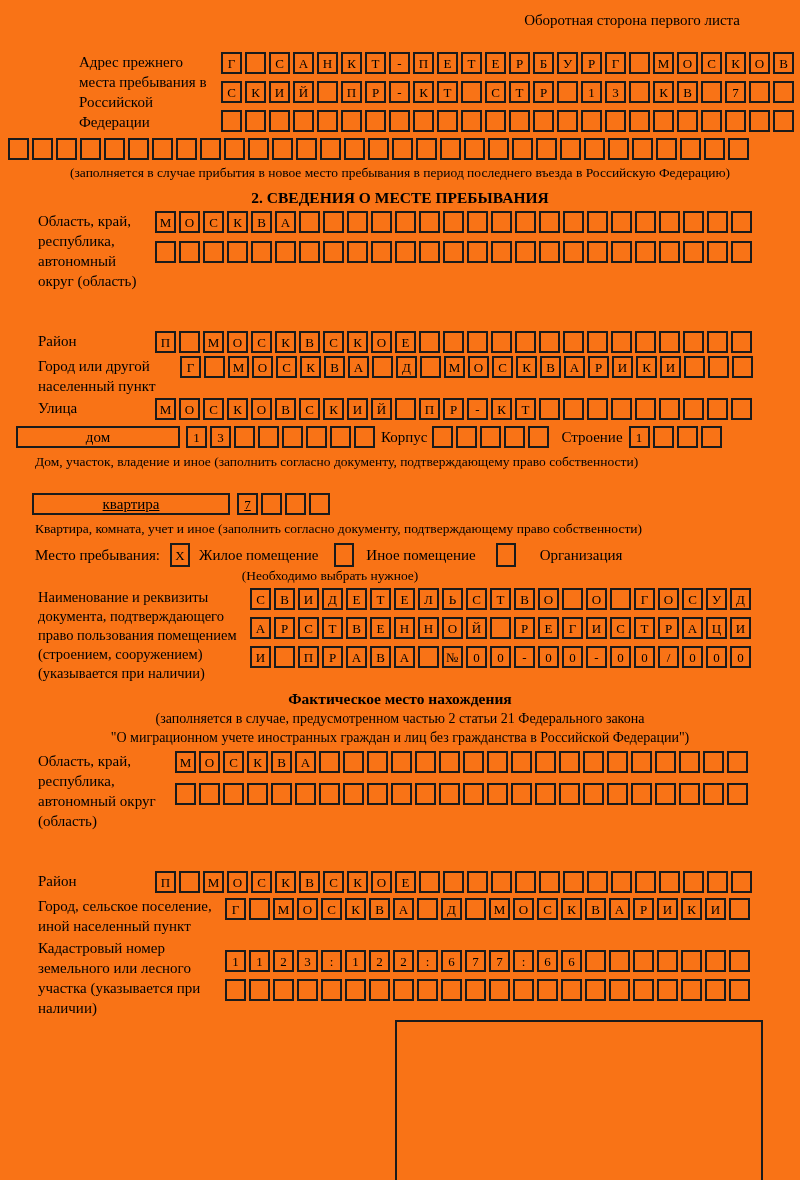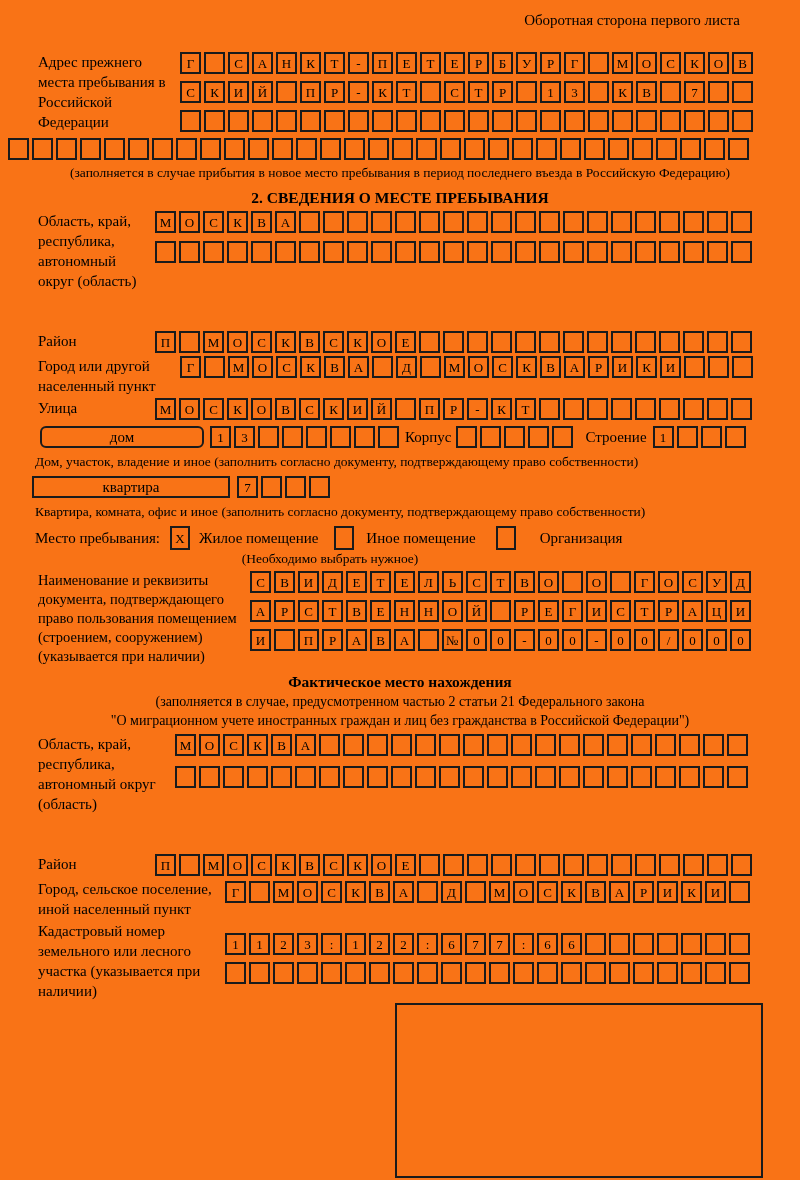--- a/index.html
+++ b/index.html
@@ -20,21 +20,21 @@
   .cbox{flex:0 0 auto;width:16px;height:20px;border:2px solid #1b1b1b;display:flex;align-items:center;justify-content:center;font-size:13px;line-height:1;box-sizing:content-box;}
   .stamp-box{border:2px solid #1b1b1b;height:171px;box-sizing:content-box;}
 </style>
 </head>
 <body>
 
 <div class="page">
 
   <div class="hdr-note">Оборотная сторона первого листа</div>
 
-  <div class="frow" style="margin-top:22px;">
+  <div class="frow" style="margin-top:22px;padding-left:41px;">
     <div class="flabel" style="margin-left:38px;width:142px;">Адрес прежнего места пребывания в Российской Федерации</div>
     <div class="rowstack">
       <div class="cells">
           <span class="cell">Г</span>
           <span class="cell"></span>
           <span class="cell">С</span>
           <span class="cell">А</span>
           <span class="cell">Н</span>
           <span class="cell">К</span>
           <span class="cell">Т</span>
@@ -293,21 +293,21 @@
         <span class="cell"></span>
         <span class="cell"></span>
         <span class="cell"></span>
         <span class="cell"></span>
         <span class="cell"></span>
         <span class="cell"></span>
       </div>
   </div>
 
   <div class="frow" style="margin-top:6px;align-items:center;">
-    <div class="rect" style="margin-left:40px;width:160px;border-radius:6px;">дом</div>
+    <div class="rect" style="margin-left:16px;width:160px;">дом</div>
     <div class="cells" style="margin-left:6px;">
         <span class="cell">1</span>
         <span class="cell">3</span>
         <span class="cell"></span>
         <span class="cell"></span>
         <span class="cell"></span>
         <span class="cell"></span>
         <span class="cell"></span>
         <span class="cell"></span>
       </div>
@@ -322,30 +322,30 @@
     <div class="inline-lbl" style="margin-left:12px;">Строение</div>
     <div class="cells" style="margin-left:6px;">
         <span class="cell">1</span>
         <span class="cell"></span>
         <span class="cell"></span>
         <span class="cell"></span>
       </div>
   </div>
   <div class="note" style="margin-top:5px;margin-left:35px;">Дом, участок, владение и иное (заполнить согласно документу, подтверждающему право собственности)</div>
 
-  <div class="frow" style="margin-top:5px;align-items:flex-start;">
+  <div class="frow" style="margin-top:22px;align-items:flex-start;text-decoration:underline;">
     <div class="rect" style="margin-left:32px;width:194px;">квартира</div>
     <div class="cells" style="margin-left:7px;">
         <span class="cell">7</span>
         <span class="cell"></span>
         <span class="cell"></span>
         <span class="cell"></span>
       </div>
   </div>
-  <div class="note" style="margin-top:5px;margin-left:35px;">Квартира, комната, офис и иное (заполнить согласно документу, подтверждающему право собственности)</div>
+  <div class="note" style="margin-top:5px;margin-left:35px;">Квартира, комната, учет и иное (заполнить согласно документу, подтверждающему право собственности)</div>
 
   <div class="frow" style="margin-top:5px;align-items:center;">
     <div class="inline-lbl" style="margin-left:35px;">Место пребывания:</div>
     <div class="cbox" style="margin-left:10px;">X</div>
     <div class="inline-lbl" style="margin-left:9px;">Жилое помещение</div>
     <div class="cbox" style="margin-left:16px;"></div>
     <div class="inline-lbl" style="margin-left:12px;">Иное помещение</div>
     <div class="cbox" style="margin-left:20px;"></div>
     <div class="inline-lbl" style="margin-left:24px;">Организация</div>
   </div>

